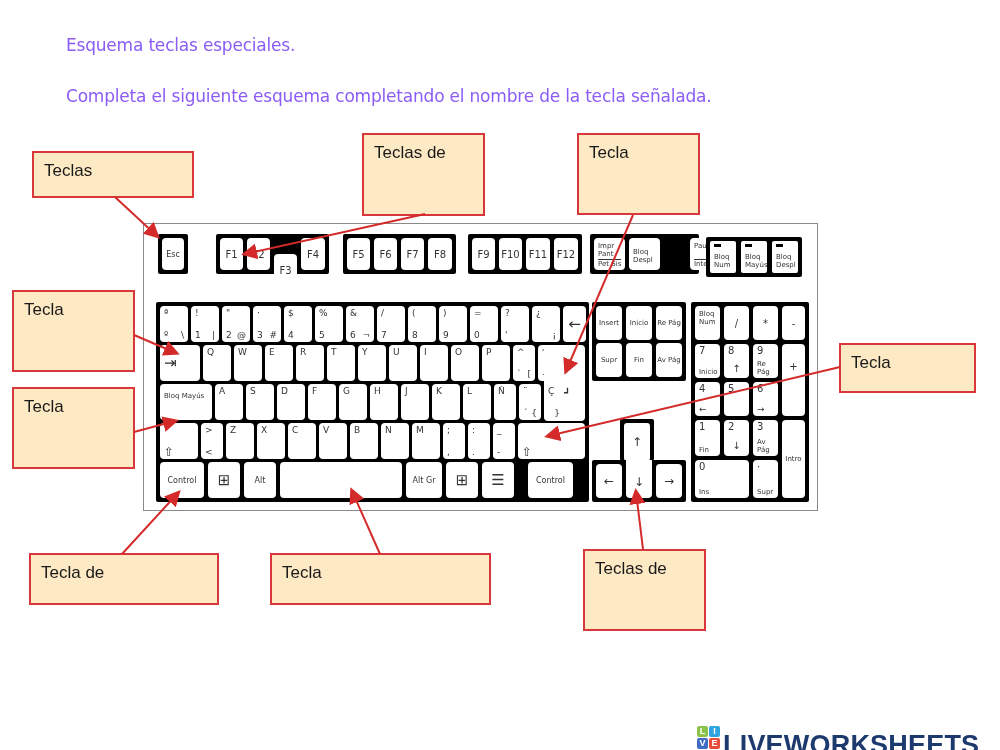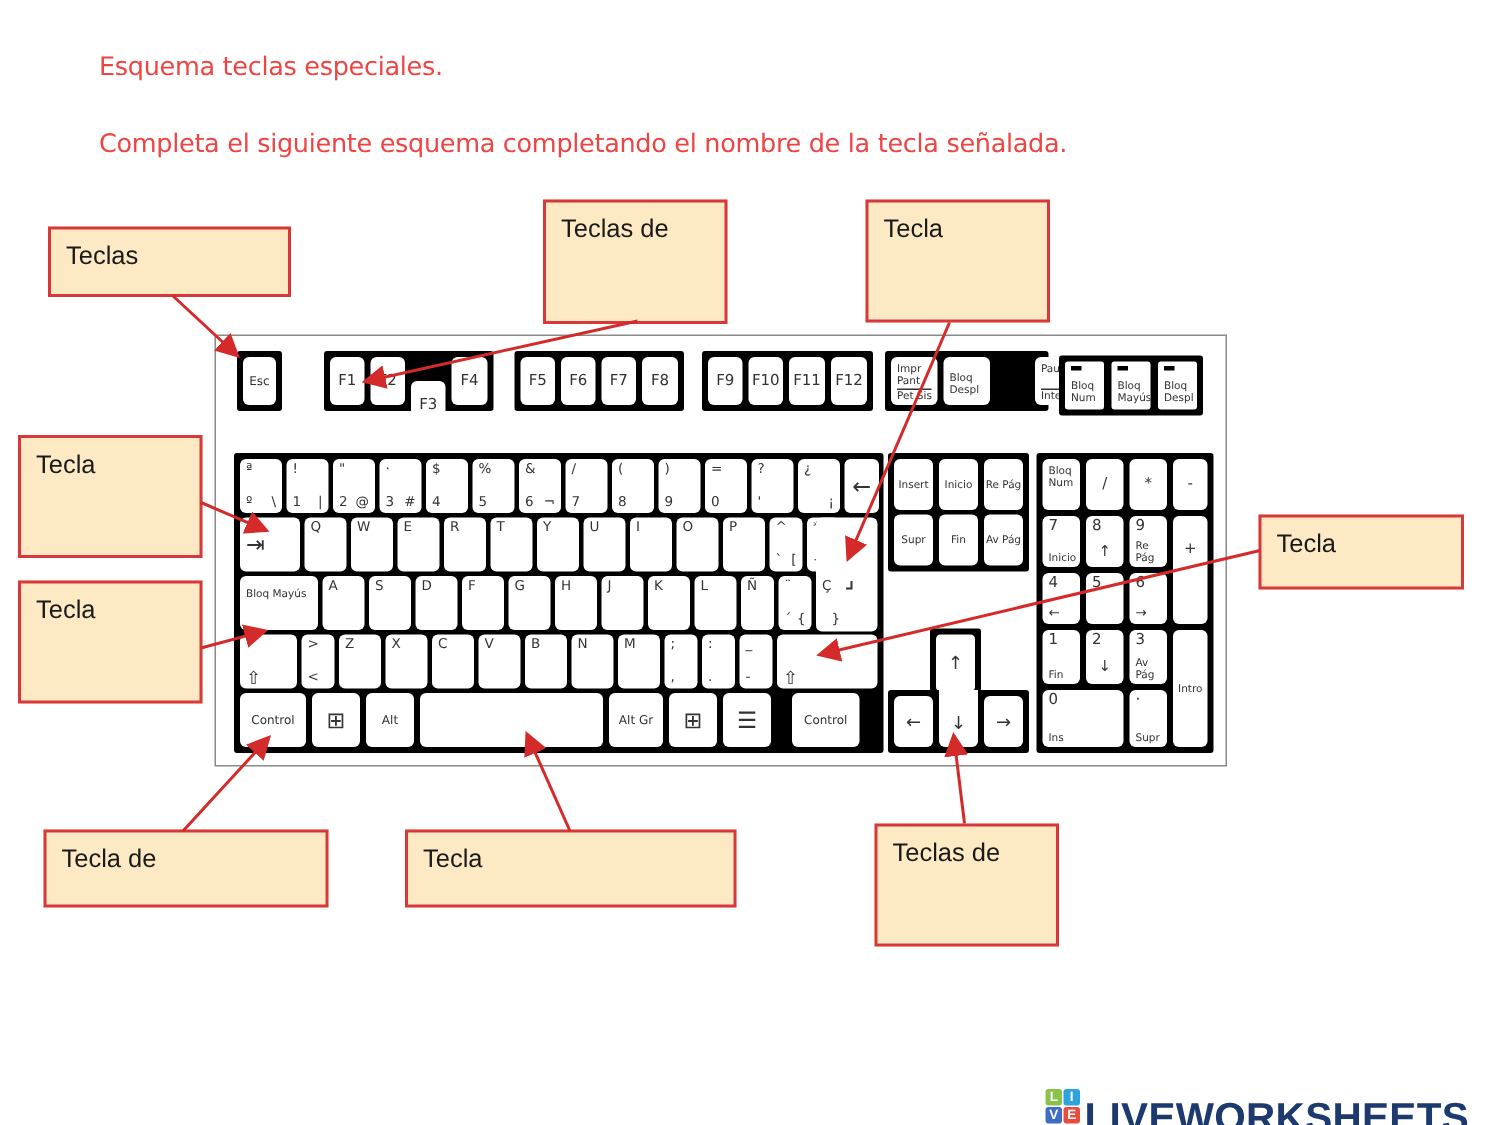--- a/index.html
+++ b/index.html
@@ -1,17 +1,17 @@
 <!DOCTYPE html>
 <html><head>
 <meta charset="utf-8">
 <style>
   html,body{margin:0;padding:0;}
   body{width:1000px;height:750px;background:#ffffff;position:relative;overflow:hidden;font-family:"DejaVu Sans",sans-serif;}
-  .title{position:absolute;left:66px;font-size:17px;color:#ef4444;font-family:"DejaVu Sans",sans-serif;letter-spacing:-0.2px;}
+  .title{position:absolute;left:66px;font-size:17px;color:#8b5cf6;font-family:"DejaVu Sans",sans-serif;letter-spacing:-0.2px;}
   .kbd-frame{position:absolute;left:143px;top:223px;width:675px;height:288px;border:1.5px solid #8a8a8a;background:#fff;box-sizing:border-box;}
   .grp{position:absolute;background:#000;border-radius:2px;}
   .key{position:absolute;background:#fff;border-radius:4px;box-sizing:border-box;font-family:"DejaVu Sans",sans-serif;color:#333;overflow:hidden;}
   .key .c{position:absolute;left:0;right:0;top:50%;transform:translateY(-50%);text-align:center;font-size:10px;}
   .key .tl{position:absolute;left:4px;top:2px;font-size:9px;line-height:10px;}
   .key .bl{position:absolute;left:4px;bottom:2px;font-size:9px;line-height:10px;}
   .key .br{position:absolute;right:4px;bottom:2px;font-size:9px;line-height:10px;}
   .key .sm{font-size:7px;line-height:8px;}
   .key .ml{position:absolute;left:4px;top:4px;font-size:7px;line-height:8px;}
   .led{position:absolute;left:4px;top:3px;width:7px;height:3px;background:#000;}

